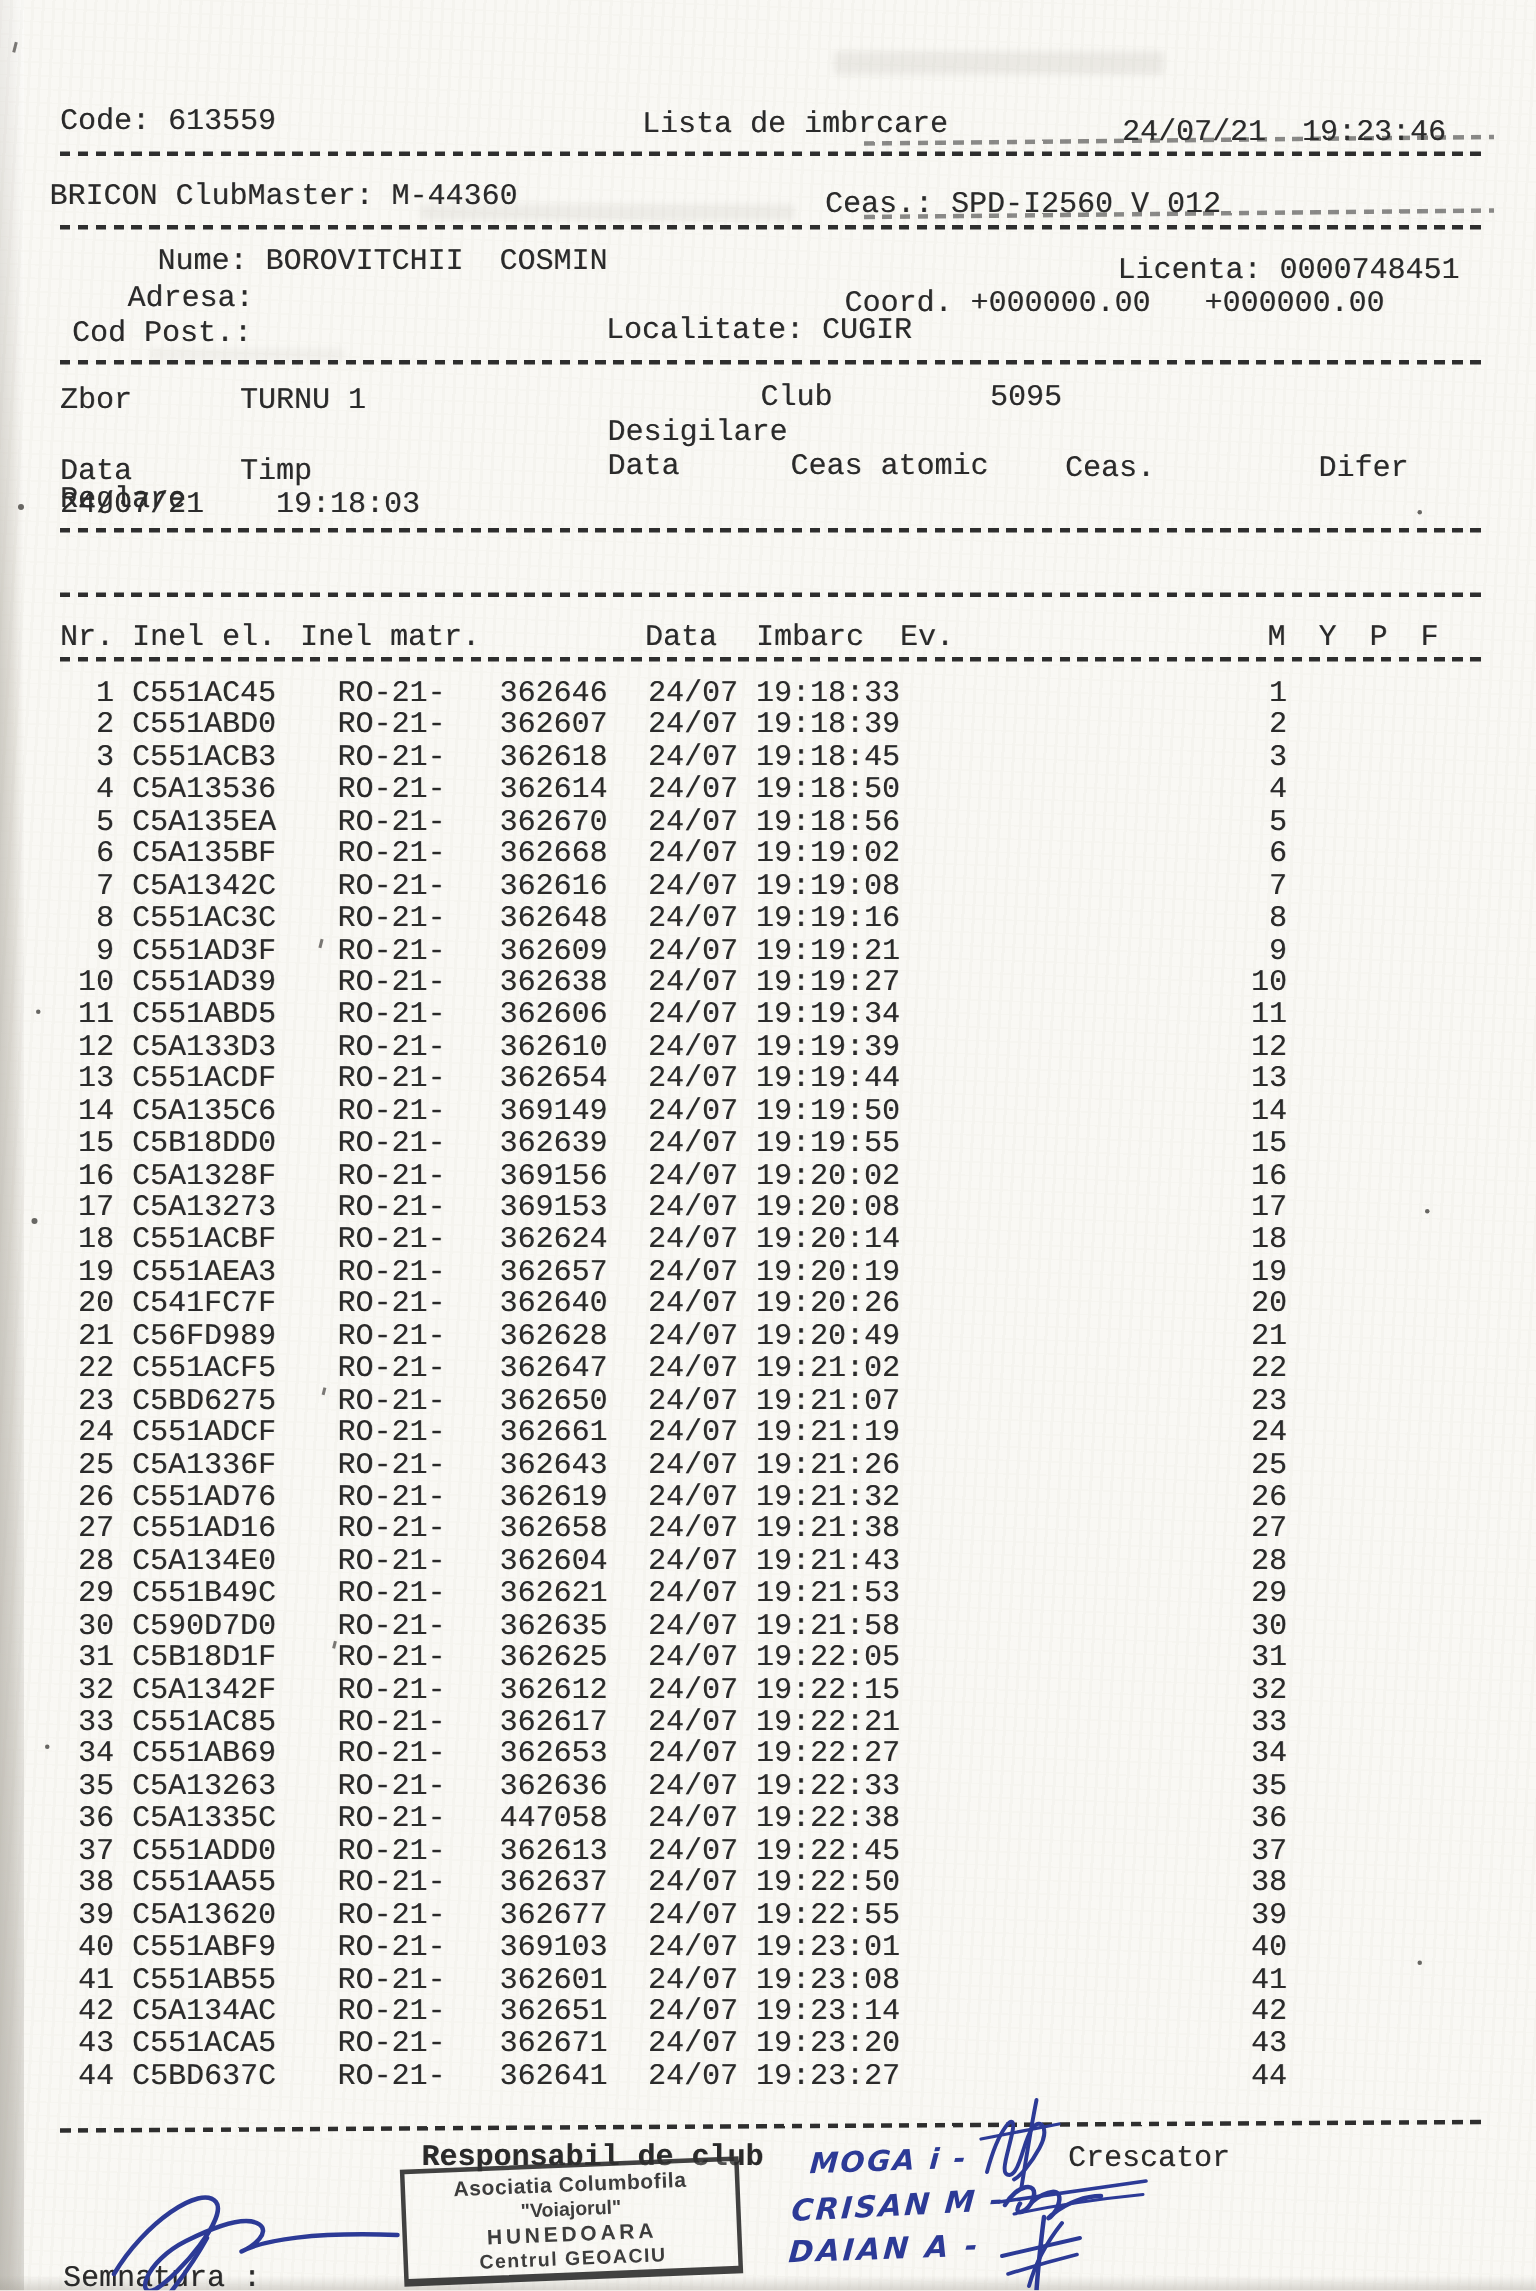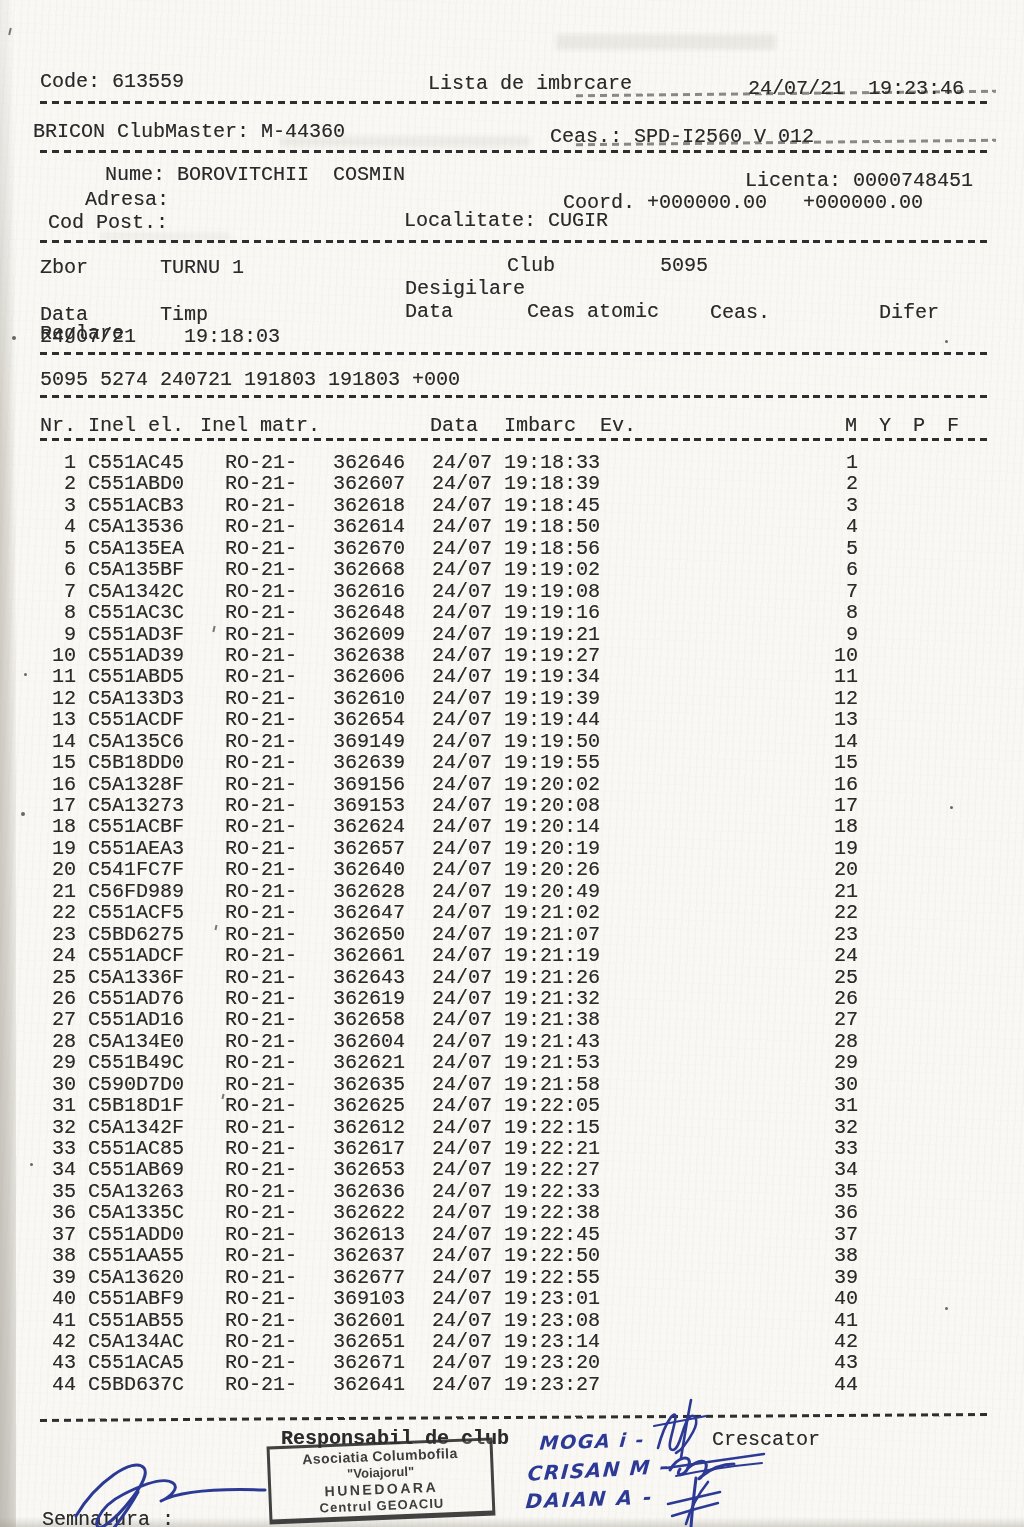--- a/index.html
+++ b/index.html
@@ -118,21 +118,20 @@
   <span class="abs mono" style="left:160px;top:303px;">Timp</span>
   <span class="abs mono" style="left:405px;top:300px;">Data</span>
   <span class="abs mono" style="left:527px;top:300px;">Ceas atomic</span>
   <span class="abs mono" style="left:710px;top:301px;">Ceas.</span>
   <span class="abs mono" style="left:879px;top:301px;">Difer</span>
 
   <span class="abs mono" style="left:40px;top:325px;">24/07/21</span>
   <span class="abs mono" style="left:160px;top:325px;margin-left:24px;">19:18:03</span>
   <div class="dash" style="top:352px;"></div>
 
-  <span class="abs mono" style="left:40px;top:368px;">5095 5274 240721 191803 191803 +000</span>
   <div class="dash" style="top:395px;"></div>
 
   <span class="abs mono" style="left:40px;top:414px;">Nr.</span>
   <span class="abs mono" style="left:88px;top:414px;">Inel el.</span>
   <span class="abs mono" style="left:200px;top:414px;">Inel matr.</span>
   <span class="abs mono" style="left:430px;top:414px;">Data</span>
   <span class="abs mono" style="left:504px;top:414px;">Imbarc</span>
   <span class="abs mono" style="left:600px;top:414px;">Ev.</span>
   <span class="abs mono" style="left:845px;top:414px;">M</span>
   <span class="abs mono" style="left:879px;top:414px;">Y</span>
@@ -454,21 +453,21 @@
       <span class="c-ro">RO-21-</span>
       <span class="c-matr">362636</span>
       <span class="c-data">24/07</span>
       <span class="c-imbarc">19:22:33</span>
       <span class="c-m">35</span>
     </div>
       <div class="t-row">
       <span class="c-nr">36</span>
       <span class="c-inel">C5A1335C</span>
       <span class="c-ro">RO-21-</span>
-      <span class="c-matr">362622</span>
+      <span class="c-matr">447058</span>
       <span class="c-data">24/07</span>
       <span class="c-imbarc">19:22:38</span>
       <span class="c-m">36</span>
     </div>
       <div class="t-row">
       <span class="c-nr">37</span>
       <span class="c-inel">C551ADD0</span>
       <span class="c-ro">RO-21-</span>
       <span class="c-matr">362613</span>
       <span class="c-data">24/07</span>

